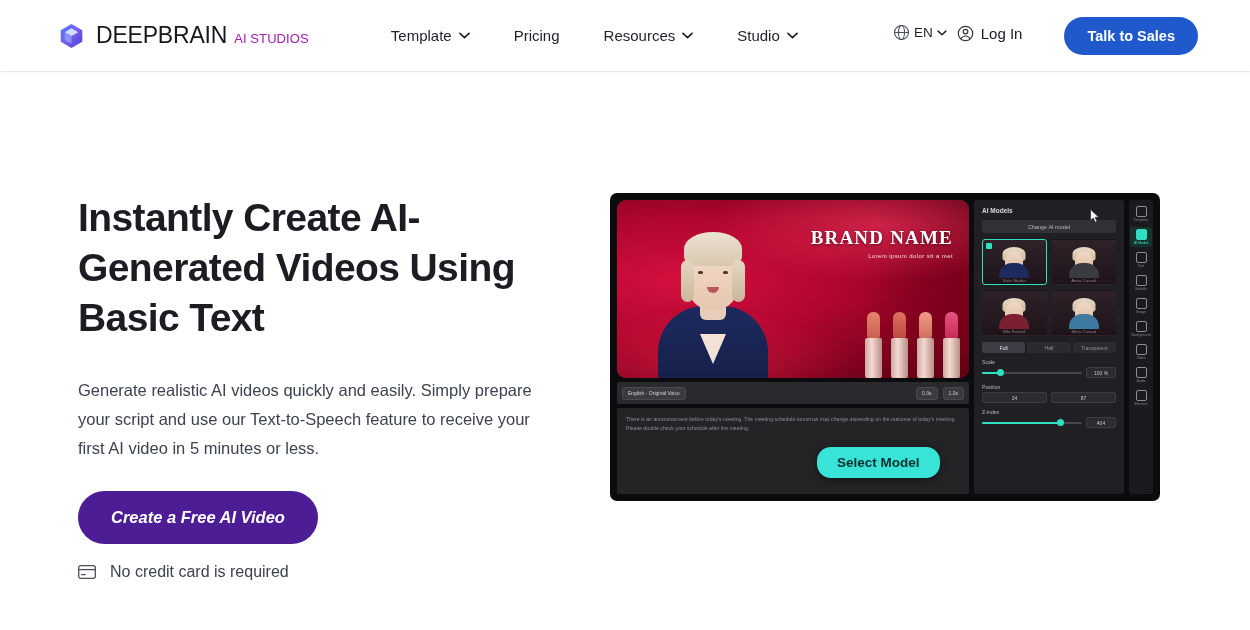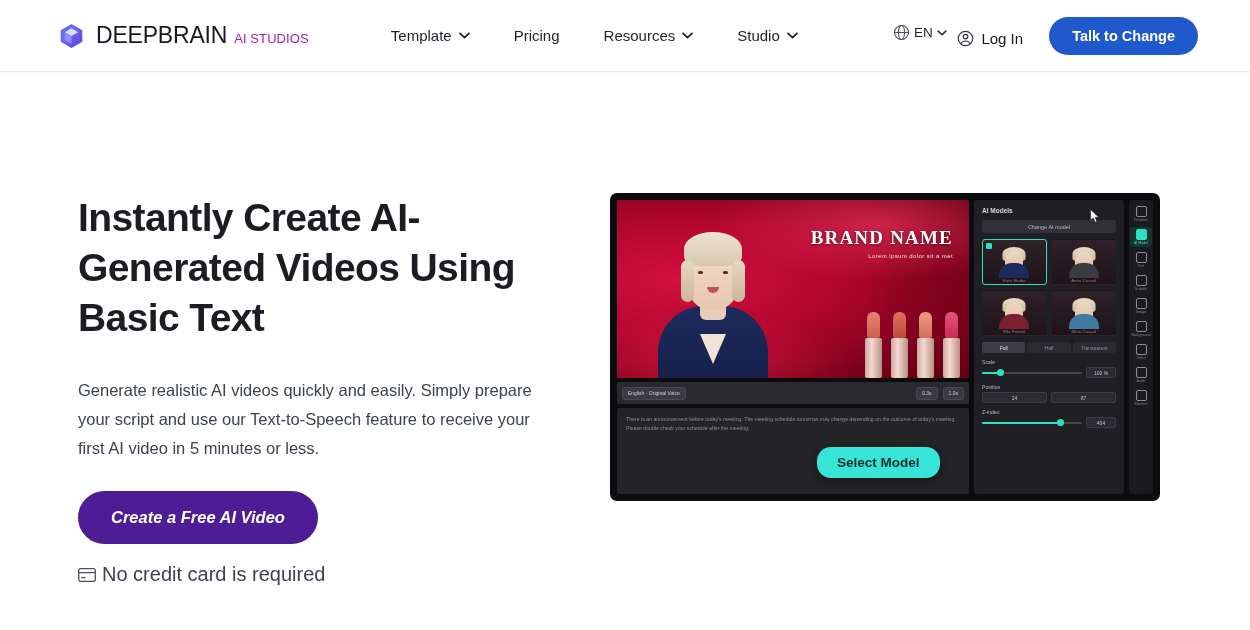--- a/index.html
+++ b/index.html
@@ -35,21 +35,21 @@
 
   .nav { display: flex; align-items: center; margin-left: 60px; gap: 0; }
   .nav-item {
     display: flex; align-items: center; gap: 7px;
     font-size: 15px; color: #1c2029; font-weight: 400;
     padding: 8px 22px; cursor: pointer; white-space: nowrap;
   }
   .chev { display: block; }
 
   .header-right {
-    margin-left: auto; display: flex; align-items: flex-end; gap: 0;
+    margin-left: auto; display: flex; align-items: flex-start; gap: 16px;
   }
   .lang {
     display: flex; align-items: center; gap: 4px;
     font-size: 13.5px; color: #1c2029; cursor: pointer;
     
     position: absolute; left: 893px; top: 24px;
   }
   .login {
     display: flex; align-items: center; gap: 7px;
     font-size: 15px; color: #15181f; cursor: pointer;
@@ -79,41 +79,41 @@
     max-width: 500px;
   }
   .btn-cta {
     margin-top: 28px;
     background: #4c1d95; color: #fff;
     font-size: 16.5px; font-weight: 700;
     padding: 17px 33px; border-radius: 30px;
     border: none; cursor: pointer; font-style: italic;
   }
   .note {
-    margin-top: 19px; display: flex; align-items: center; gap: 6px;
-    font-size: 20px; color: #3c4250;
+    margin-top: 19px; display: flex; align-items: center; gap: 14px;
+    font-size: 16px; color: #3c4250;
   }
 
   
   .shot {
     position: relative;
     width: 550px; height: 308px;
     margin-left: 50px; margin-top: 0;
     background: #0c0c0e;
     border-radius: 7px;
     overflow: hidden;
     flex: 0 0 auto;
   }
   .shot-inner { position: absolute; inset: 7px; display: flex; gap: 5px; }
 
   
   .canvas-col { flex: 1 1 auto; display: flex; flex-direction: column; gap: 4px; }
   .canvas {
     position: relative; flex: 0 0 178px; overflow: hidden;
-    background: #404040; border-radius: 2px;
+    background: #404040; border-radius: 9px;
   }
   .cv-bg {
     position: absolute; inset: 0;
     background:
       radial-gradient(120% 90% at 18% 45%, #d4103f 0%, #b0062e 38%, #6d0018 78%, #450010 100%);
   }
   .cv-swirl {
     position: absolute; inset: -10%;
     background:
       radial-gradient(60% 40% at 70% 20%, rgba(255,60,100,0.55), transparent 65%),
@@ -353,21 +353,21 @@
 
   <div class="header-right">
     <div class="login">
       <svg width="17" height="17" viewBox="0 0 17 17">
         <circle cx="8.5" cy="8.5" r="7.2" fill="none" stroke="#31353e" stroke-width="1.2"></circle>
         <circle cx="8.5" cy="6.6" r="2.3" fill="none" stroke="#31353e" stroke-width="1.2"></circle>
         <path d="M3.9 14.2 a4.9 4.9 0 0 1 9.2 0" fill="none" stroke="#31353e" stroke-width="1.2"></path>
       </svg>
       <span>Log In</span>
     </div>
-    <button class="btn-sales">Talk to Change</button>
+    <button class="btn-sales">Talk to Sales</button>
   </div>
 </div>
 
 <div class="hero">
 
   <div class="hero-left">
     <h1 class="hero-title">Instantly Create AI-Generated Videos Using Basic Text</h1>
     <p class="hero-sub">Generate realistic AI videos quickly and easily. Simply prepare your script and use our Text-to-Speech feature to receive your first AI video in 5 minutes or less.</p>
     <button class="btn-cta">Create a Free AI Video</button>
     <div class="note">

